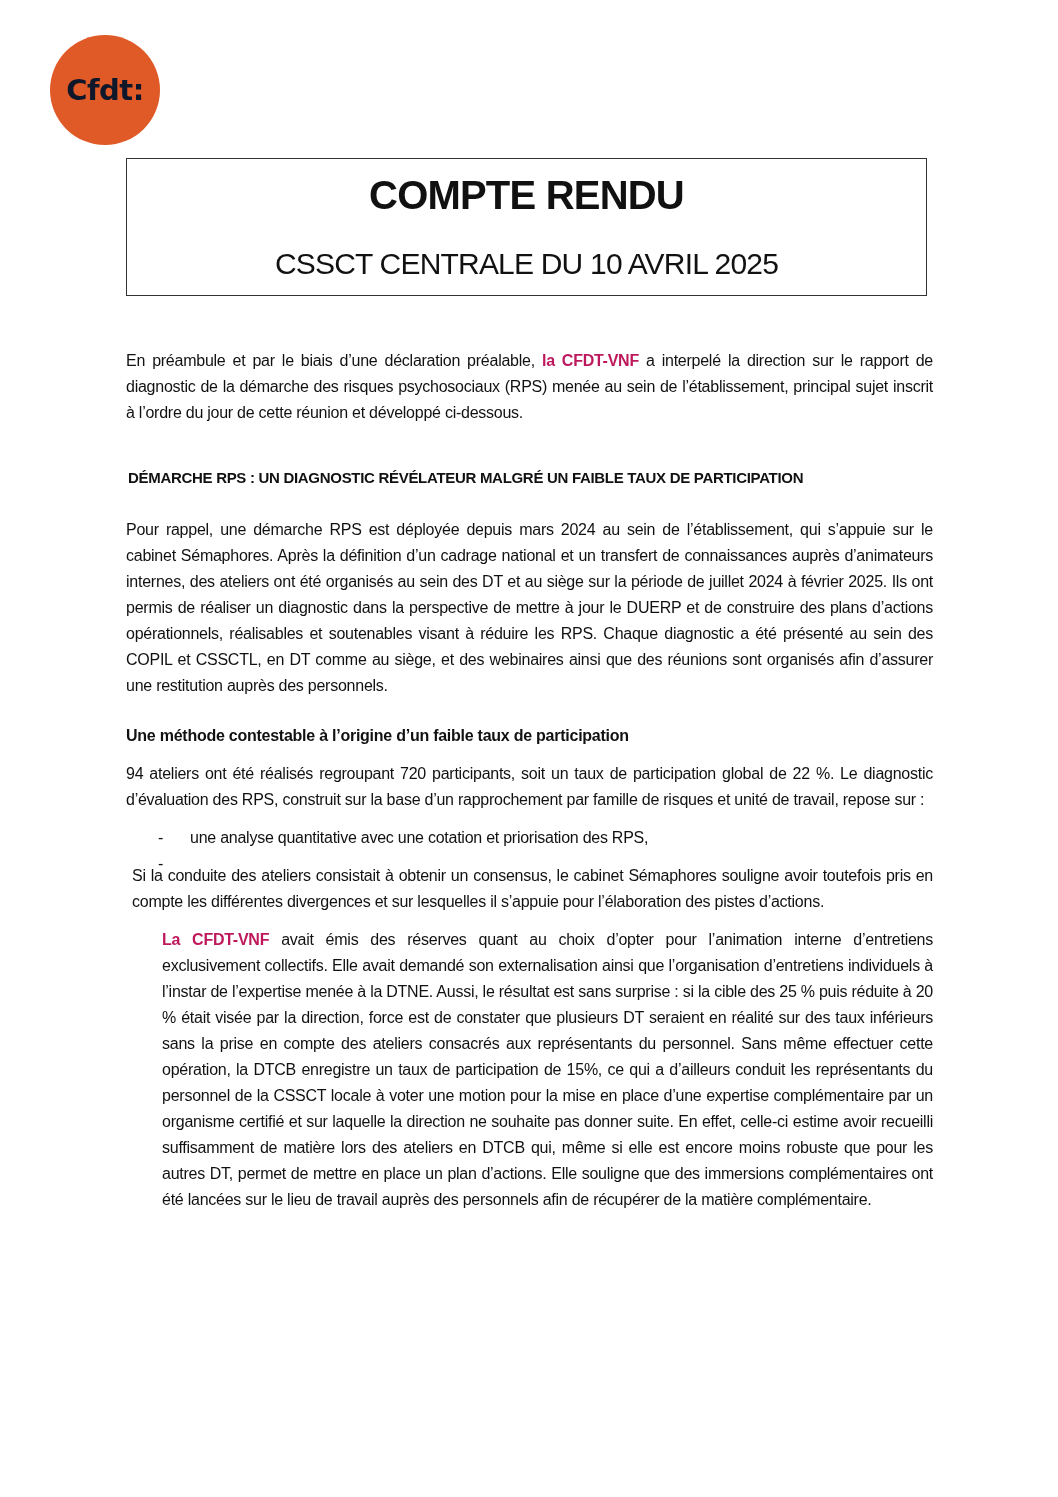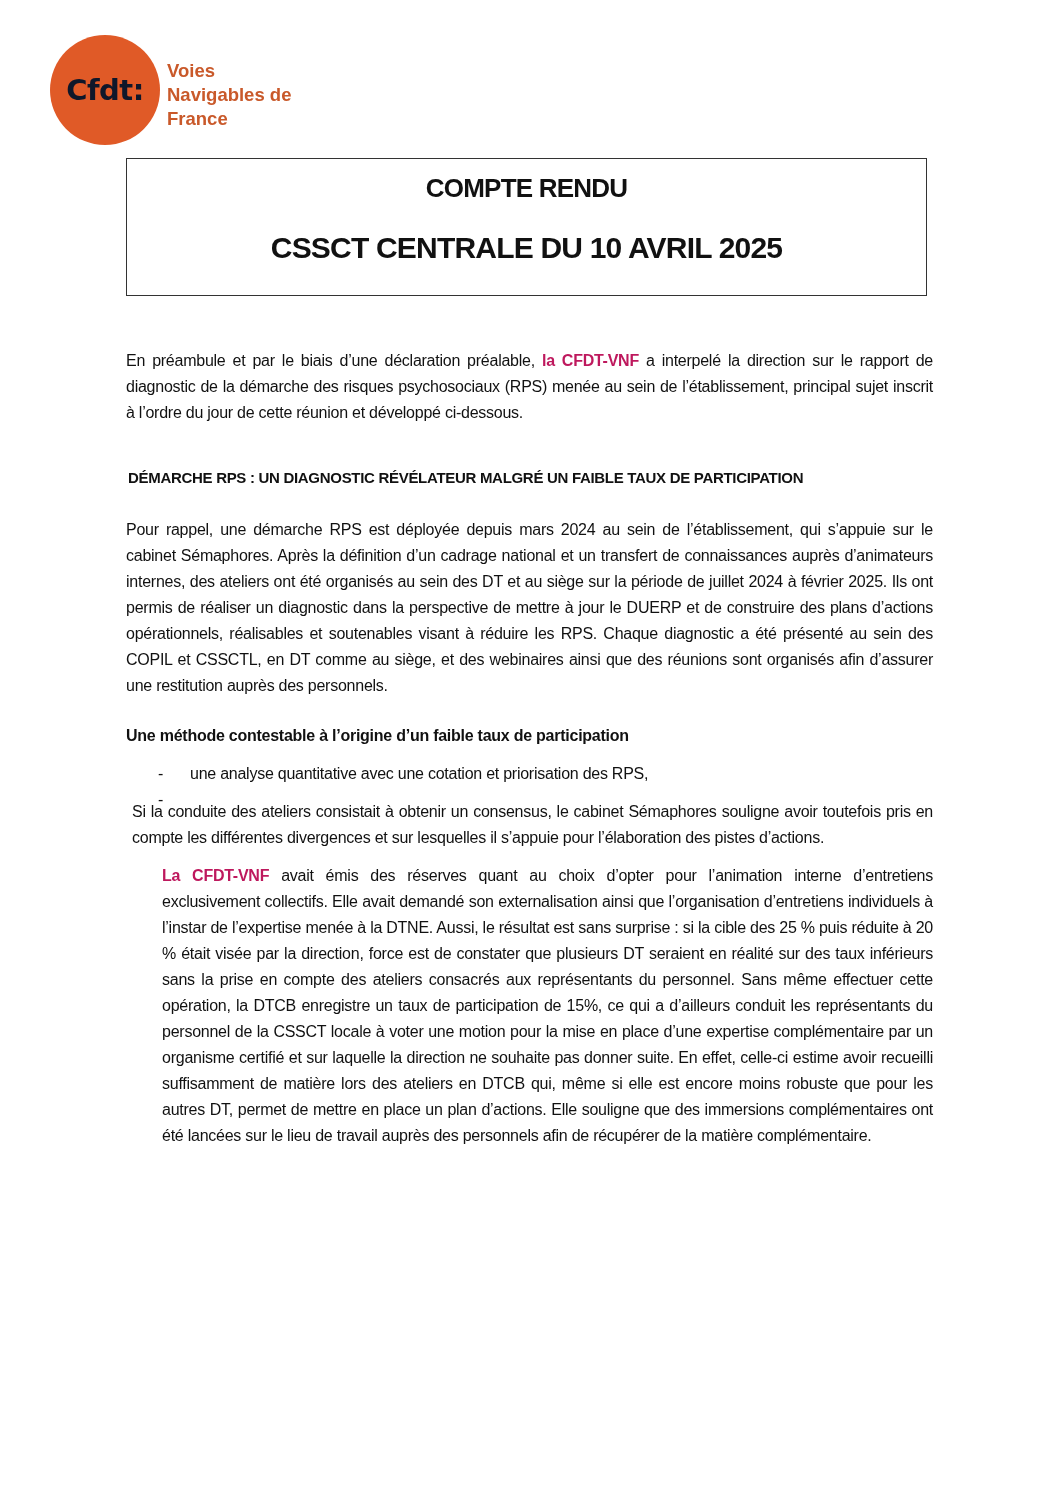--- a/index.html
+++ b/index.html
@@ -7,65 +7,61 @@
          font-family: "Liberation Sans", sans-serif; color: #111; }
   .logo { position: absolute; left: 50px; top: 35px; width: 310px; height: 110px; }
   .logo-circle { position: absolute; left: 0; top: 0; width: 110px; height: 110px; border-radius: 50%;
                  background: #e05a27; display: flex; align-items: center; justify-content: center; }
   .logo-circle span { color: #0f172a; font-weight: bold; font-size: 29px; letter-spacing: -0.5px;
                       font-family: "DejaVu Sans", sans-serif; }
   .logo-text { position: absolute; left: 117px; top: 24px; color: #c9592a; font-weight: bold;
                font-size: 18.5px; line-height: 24px; font-family: "Liberation Sans", sans-serif; }
   .title-box { position: absolute; left: 126px; top: 158px; width: 801px; height: 138px;
                border: 1.5px solid #333; box-sizing: border-box; text-align: center; }
-  .title-line1 { position: absolute; left: 0; right: 0; top: 14px; font-size: 26px; font-weight: bold;
+  .title-line1 { position: absolute; left: 0; right: 0; top: 14px; font-size: 40px; font-weight: bold;
                  letter-spacing: -0.8px; }
-  .title-line2 { position: absolute; left: 0; right: 0; top: 72px; font-size: 30px; font-weight: bold;
+  .title-line2 { position: absolute; left: 0; right: 0; top: 88px; font-size: 30px; font-weight: normal;
                  letter-spacing: -0.8px; }
   .content { position: absolute; left: 126px; width: 807px; font-size: 16px; line-height: 26px;
              text-align: justify; letter-spacing: -0.25px; }
   .content p { margin: 0; }
   .orange { color: #be185d; font-weight: bold; }
   .section-heading { position: absolute; left: 128px; top: 469px; width: 830px; font-size: 15px;
                      font-weight: bold; letter-spacing: -0.3px; white-space: nowrap; }
   .subheading { font-weight: bold; }
   ul.dash { list-style: none; margin: 0; padding: 0; }
   ul.dash li { position: relative; padding-left: 64px; }
   ul.dash li .bullet { position: absolute; left: 32px; top: 0; }
 </style>
 </head>
 <body>
 
 <div class="logo">
   <div class="logo-circle">
     <span>Cfdt:</span>
   </div>
-  <div class="logo-text">
-    <div>Voies</div>
-    <div>Navigables de</div>
-    <div>France</div>
-  </div>
 </div>
 
 <div class="title-box">
   <div class="title-line1">COMPTE RENDU</div>
   <div class="title-line2">CSSCT CENTRALE DU 10 AVRIL 2025</div>
 </div>
 
 <div class="content" style="top: 348px;">
   <p>
     <span>En préambule et par le biais d’une déclaration préalable, </span><span class="orange">la CFDT-VNF</span><span> a interpelé la direction sur le rapport de diagnostic de la démarche des risques psychosociaux (RPS) menée au sein de l’établissement, principal sujet inscrit à l’ordre du jour de cette réunion et développé ci-dessous.</span>
   </p>
 </div>
 
 <div class="section-heading">DÉMARCHE RPS : UN DIAGNOSTIC RÉVÉLATEUR MALGRÉ UN FAIBLE TAUX DE PARTICIPATION</div>
 
 <div class="content" style="top: 517px;">
   <p>Pour rappel, une démarche RPS est déployée depuis mars 2024 au sein de l’établissement, qui s’appuie sur le cabinet Sémaphores. Après la définition d’un cadrage national et un transfert de connaissances auprès d’animateurs internes, des ateliers ont été organisés au sein des DT et au siège sur la période de juillet 2024 à février 2025. Ils ont permis de réaliser un diagnostic dans la perspective de mettre à jour le DUERP et de construire des plans d’actions opérationnels, réalisables et soutenables visant à réduire les RPS. Chaque diagnostic a été présenté au sein des COPIL et CSSCTL, en DT comme au siège, et des webinaires ainsi que des réunions sont organisés afin d’assurer une restitution auprès des personnels.</p>
   <p class="subheading" style="margin-top: 24px;">Une méthode contestable à l’origine d’un faible taux de participation</p>
+  <p style="margin-top: 12px;">94 ateliers ont été réalisés regroupant 720 participants, soit un taux de participation global de 22 %. Le diagnostic d’évaluation des RPS, construit sur la base d’un rapprochement par famille de risques et unité de travail, repose sur :</p>
   <ul class="dash" style="margin-top: 12px;">
     <li>
       <span class="bullet">-</span>
       <span>une analyse quantitative avec une cotation et priorisation des RPS,</span>
     </li>
     <li>
       <span class="bullet">-</span>
     </li>
   </ul>
   <p style="margin-top: 12px; margin-left: 6px;">Si la conduite des ateliers consistait à obtenir un consensus, le cabinet Sémaphores souligne avoir toutefois pris en compte les différentes divergences et sur lesquelles il s’appuie pour l’élaboration des pistes d’actions.</p>

